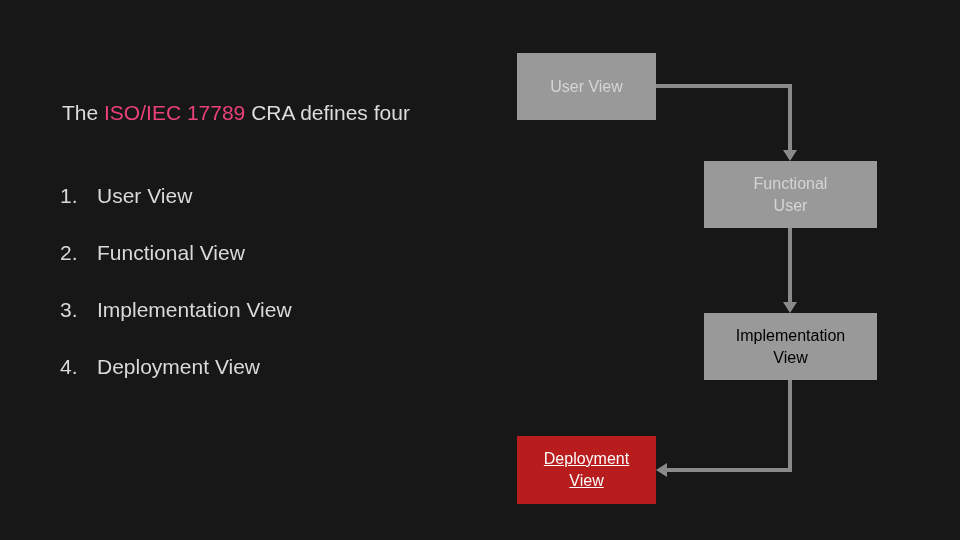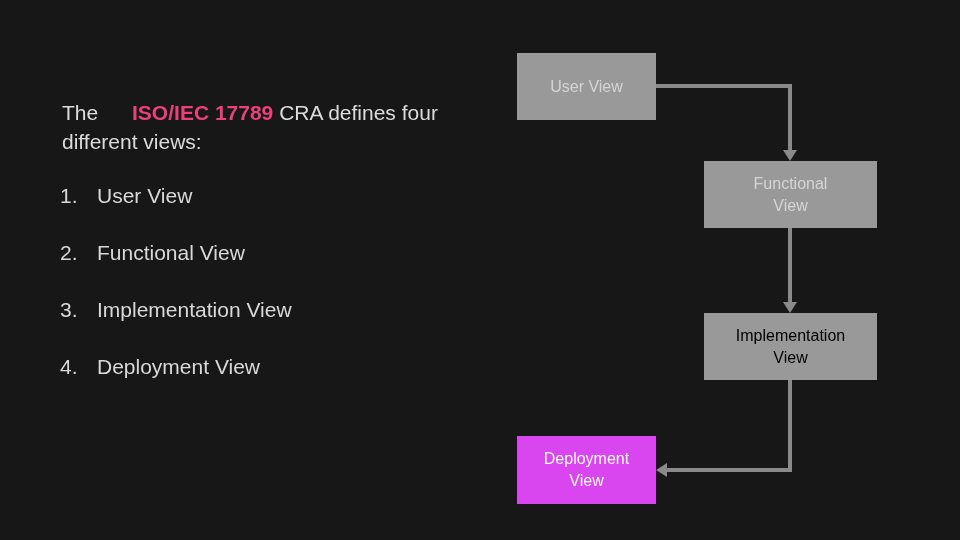--- a/index.html
+++ b/index.html
@@ -22,22 +22,21 @@
     left: 62px;
     top: 98px;
     width: 440px;
     font-size: 21px;
     line-height: 29px;
     color: #dcdcdc;
     font-weight: 400;
   }
   .intro .hl {
     color: #ea4179;
-    font-weight: 700;
-    margin-left: 28px;
+    font-weight: 400;
   }
   .views {
     position: absolute;
     left: 60px;
     top: 184px;
   }
   .vitem {
     display: flex;
     align-items: flex-start;
     height: 57px;
@@ -97,21 +96,20 @@
 </head>
 <body>
 
 <div class="slide">
 
   <div class="intro">
     <span>The</span>
     <span class="hl">ISO/IEC 17789</span>
     <span>CRA defines four</span>
     <br>
-    <span>different views:</span>
   </div>
 
   <div class="views">
     <div class="vitem">
       <span class="num">1.</span>
       <span class="lbl">User View</span>
     </div>
     <div class="vitem">
       <span class="num">2.</span>
       <span class="lbl">Functional View</span>
@@ -122,24 +120,24 @@
     </div>
     <div class="vitem">
       <span class="num">4.</span>
       <span class="lbl">Deployment View</span>
     </div>
   </div>
 
   <div>
     <div class="node n-user" style="background-color: rgb(153, 153, 153); color: rgb(213, 213, 213);">User View</div>
     <div class="node n-functional" style="background-color: rgb(153, 153, 153); color: rgb(213, 213, 213);">Functional
-View</div>
+User</div>
     <div class="node n-implementation" style="background-color: rgb(153, 153, 153); color: #000000;">Implementation
 View</div>
-    <div class="node n-deployment" style="background-color: #d946ef; color: rgb(251, 251, 251);">Deployment
+    <div class="node n-deployment" style="background-color: #b91c1c; color: rgb(251, 251, 251); text-decoration: underline;">Deployment
 View</div>
 
     <div class="seg s1h"></div>
     <div class="seg s1v"></div>
     <div class="tri down t1"></div>
 
     <div class="seg s2v"></div>
     <div class="tri down t2"></div>
 
     <div class="seg s3v"></div>

